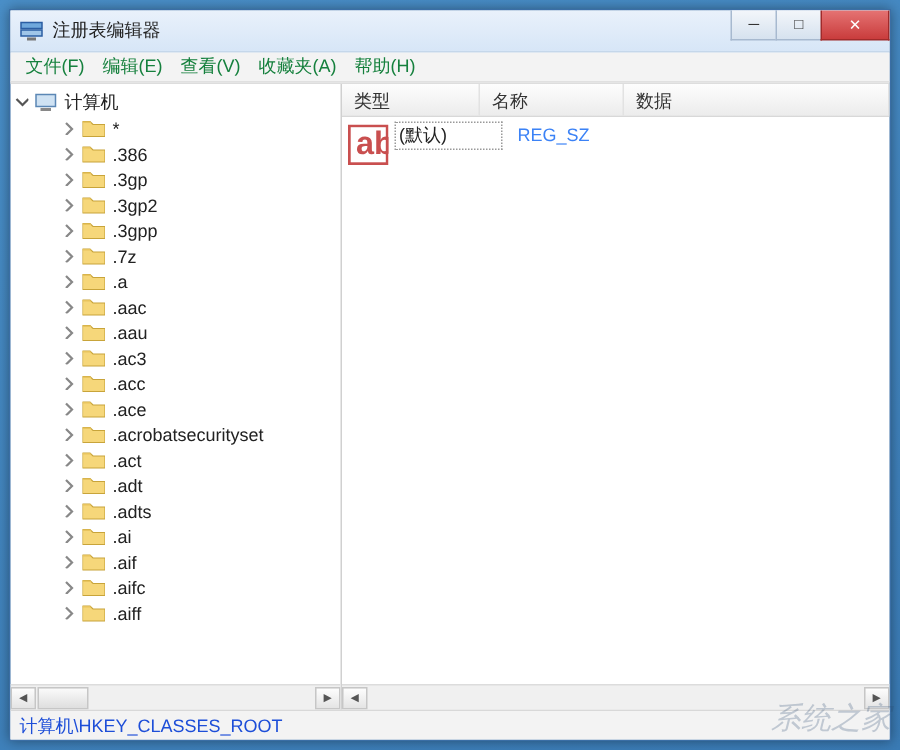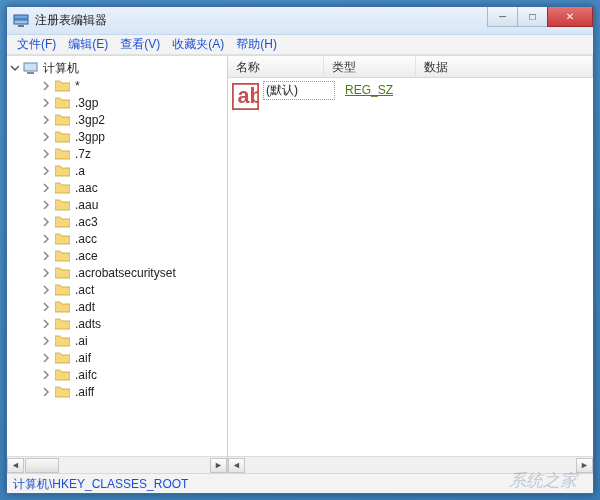--- a/index.html
+++ b/index.html
@@ -6,21 +6,21 @@
 body { width:600px; height:500px; background:linear-gradient(160deg,#4a8fc8 0%,#3a7bb5 100%); overflow:hidden; position:relative; }
 .window { position:absolute; top:6px; left:6px; right:6px; bottom:6px; background:#fff; border:1px solid #3a6ea5; box-shadow:0 0 8px rgba(0,0,0,.4); display:flex; flex-direction:column; }
 .titlebar { height:28px; background:linear-gradient(#e9f1fb,#d7e6f7); display:flex; align-items:center; padding:0 0 0 6px; border-bottom:1px solid #c5d7ea; position:relative;justify-content:flex-end; }
 .titlebar .icon { width:16px; height:16px; margin-right:6px; }
 .titlebar .title { flex:1; color:#222; }
 .win-btns { display:flex; position:absolute; right:0; top:0; }
 .win-btn { width:30px; height:20px; background:linear-gradient(#f3f6fa,#d6e2ef); border:1px solid #a7b9cf; border-top:none; display:flex; align-items:center; justify-content:center; font-family:Arial; font-size:10px; color:#333; }
 .win-btn.close { width:46px; background:linear-gradient(#e57373,#c93c3c); border-color:#a02a2a; color:#fff; border-top-right-radius:0; }
 .win-btn.min, .win-btn.max { border-right:none; }
 .menubar { height:20px; background:#f3f3f3; display:flex; align-items:center; padding:0 4px; border-bottom:1px solid #e0e0e0; }
-.menubar span { padding:16px 6px; color:#1d4ed8; }
+.menubar span { padding:16px 6px; color:#15803d; }
 .content { flex:1; display:flex; border-top:1px solid #ddd; min-height:0; }
 .tree-pane { width:221px; border-right:1px solid #d0d0d0; overflow:hidden; position:relative; display:flex; flex-direction:column; }
 .tree { flex:1; overflow:hidden; padding-top:4px; }
 .tree-node { display:flex; align-items:center; height:17px; white-space:nowrap; }
 .expander { width:11px; height:11px; margin-left:2px; display:inline-flex; align-items:center; justify-content:center; color:#777; }
 .expander svg { width:9px; height:9px; }
 .folder-icon { width:15px; height:13px; margin:0 3px; }
 .tree-label { color:#222; padding:0 2px; }
 .tree-label.selected { background:#cde8ff; border:1px dotted #7fb5e6; padding:0 1px; }
 .level0 { padding-left:0; }
@@ -33,23 +33,23 @@
 .list-pane { flex:1; display:flex; flex-direction:column; position:relative; overflow:hidden; }
 .list-header { height:22px; display:flex; background:linear-gradient(#fdfdfd,#ececec); border-bottom:1px solid #d8d8d8; }
 .list-header .col { padding:3px 8px; border-right:1px solid #e2e2e2; color:#333; }
 .col-name { width:96px; }
 .col-type { width:92px; }
 .col-data { flex:1; }
 .list-body { flex:1; padding:3px 4px; }
 .list-row { display:flex; align-items:center; height:18px; }
 .val-icon { width:27px; height:15px; margin-right:4px; }
 .val-name { width:72px; color:#222; padding:0 2px; border:1px dotted #999; }
-.val-type { width:92px; color:#4d7c0f; padding-left:10px;text-decoration:underline; }
+.val-type { width:92px; color:#3b82f6; padding-left:10px; }
 .status { height:20px; border-top:1px solid #d8d8d8; padding:2px 6px; color:#1d4ed8; background:#f3f3f3; }
-.watermark { position:absolute; right:23px; bottom:8px; color:rgba(40,70,110,.25); font-size:17px; font-style:italic; pointer-events:none; }
+.watermark { position:absolute; right:6px; bottom:8px; color:rgba(40,70,110,.25); font-size:20px; font-style:italic; pointer-events:none; }
 </style>
 </head>
 <body>
 
 <div class="window">
 
   <div class="titlebar">
     <span class="icon">
       <svg viewBox="0 0 16 16">
           <rect x="1" y="2" width="14" height="4" fill="#6fa8dc" stroke="#2b5ea3"></rect>
@@ -104,20 +104,32 @@
           <div class="tree-node level2">
             <span class="expander">
               <svg viewBox="0 0 9 9">
                 <path d="M2 1 L6 5 L2 9" fill="none" stroke="#888" stroke-width="1.5"></path>
               </svg>
             </span>
             <span class="folder-icon"><svg viewBox="0 0 15 13">
                 <path d="M0 2 L5 2 L7 4 L15 4 L15 12 L0 12 Z" fill="#f6d77a" stroke="#c8a43a" stroke-width="0.8"></path>
                 <path d="M0 2 L5 2 L6 3 L0 3 Z" fill="#e8c45e"></path>
               </svg></span>
+            <span class="tree-label">.386</span>
+          </div>
+          <div class="tree-node level2">
+            <span class="expander">
+              <svg viewBox="0 0 9 9">
+                <path d="M2 1 L6 5 L2 9" fill="none" stroke="#888" stroke-width="1.5"></path>
+              </svg>
+            </span>
+            <span class="folder-icon"><svg viewBox="0 0 15 13">
+                <path d="M0 2 L5 2 L7 4 L15 4 L15 12 L0 12 Z" fill="#f6d77a" stroke="#c8a43a" stroke-width="0.8"></path>
+                <path d="M0 2 L5 2 L6 3 L0 3 Z" fill="#e8c45e"></path>
+              </svg></span>
             <span class="tree-label">.3gp</span>
           </div>
           <div class="tree-node level2">
             <span class="expander">
               <svg viewBox="0 0 9 9">
                 <path d="M2 1 L6 5 L2 9" fill="none" stroke="#888" stroke-width="1.5"></path>
               </svg>
             </span>
             <span class="folder-icon"><svg viewBox="0 0 15 13">
                 <path d="M0 2 L5 2 L7 4 L15 4 L15 12 L0 12 Z" fill="#f6d77a" stroke="#c8a43a" stroke-width="0.8"></path>
@@ -321,22 +333,22 @@
       <div class="hscroll">
         <div class="arrow">◄</div>
         <div class="thumb"></div>
         <div class="track"></div>
         <div class="arrow">►</div>
       </div>
     </div>
 
     <div class="list-pane">
       <div class="list-header">
+        <div class="col col-type">类型</div>
         <div class="col col-name">名称</div>
-        <div class="col col-type">类型</div>
         <div class="col col-data">数据</div>
       </div>
       <div class="list-body">
         <div class="list-row">
           <span class="val-icon">
             <svg viewBox="0 0 15 15">
                 <rect x="0.5" y="0.5" width="14" height="14" fill="#fff" stroke="#c94f4f"></rect>
                 <text x="3" y="11" font-size="8" fill="#c94f4f" font-weight="bold">ab</text>
               </svg>
           </span>

